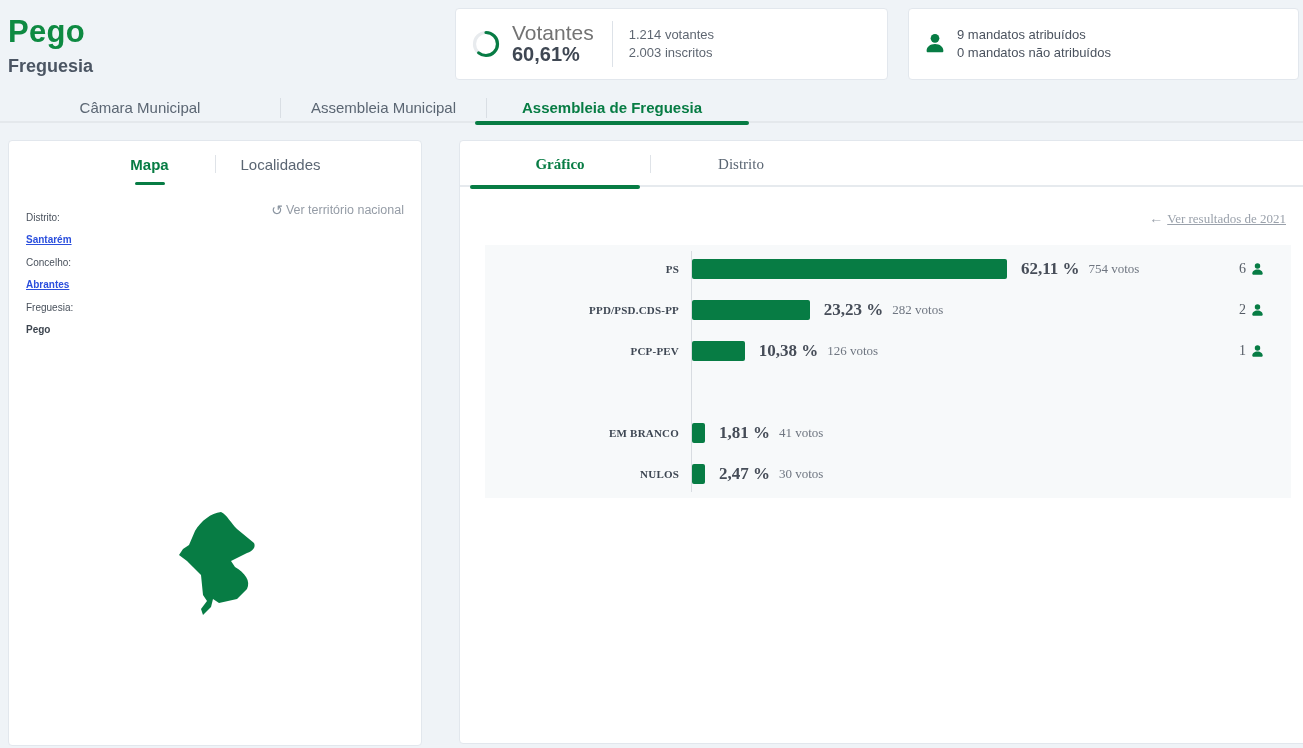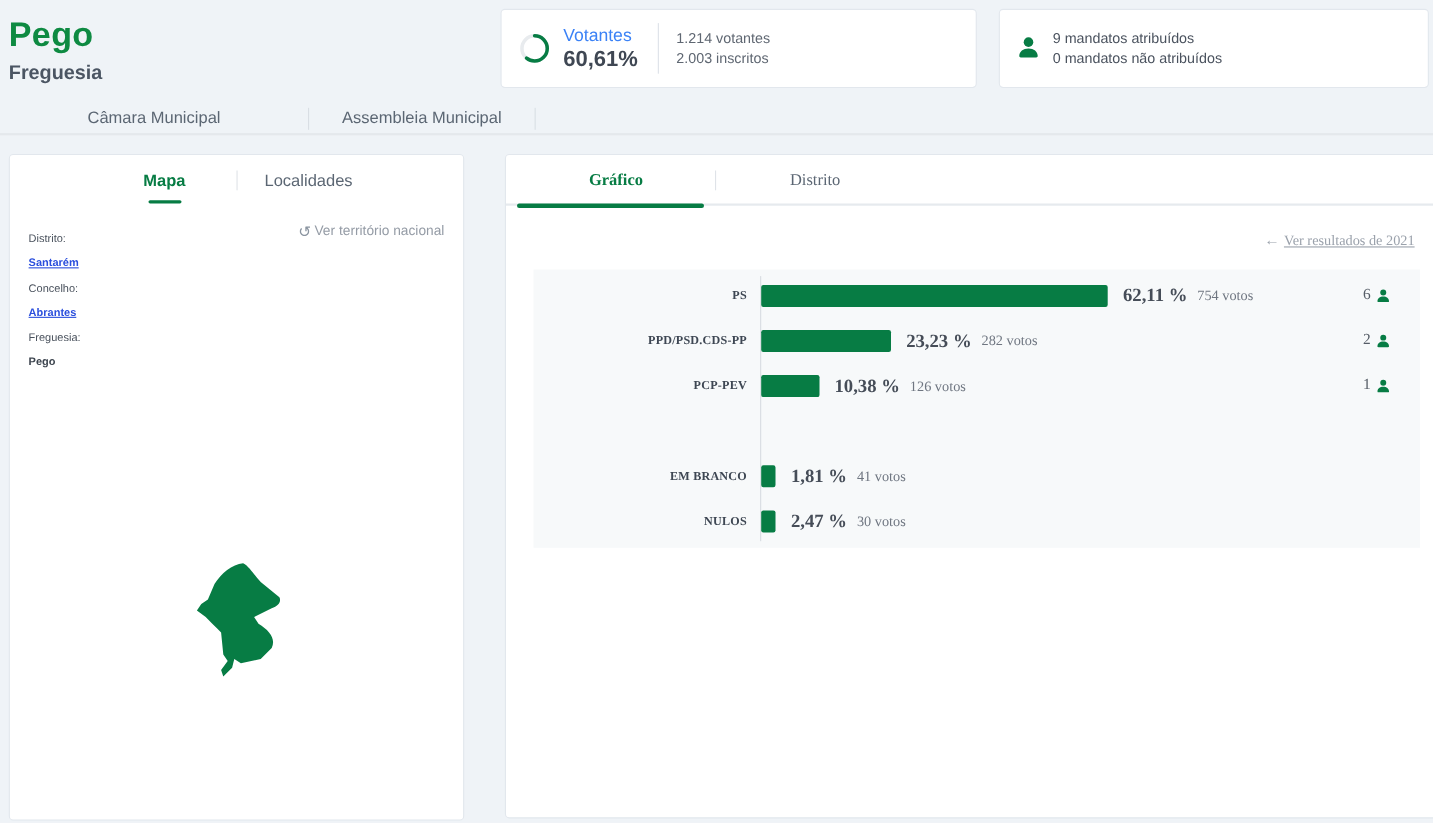--- a/index.html
+++ b/index.html
@@ -9,21 +9,21 @@
   
   .page-title { position:absolute; left:8px; top:14px; font-size:31px; font-weight:bold; color:#0e8a42; letter-spacing:.3px; }
   .page-subtitle { position:absolute; left:8px; top:56px; font-size:18px; font-weight:bold; color:#4b5563; }
 
   .card { position:absolute; top:8px; background:#fff; border:1px solid #e2e7ed; border-radius:4px; }
   .turnout-card { left:455px; width:433px; height:72px; display:flex; align-items:center; padding:0 14px; }
   .mandates-card { left:908px; width:391px; height:72px; display:flex; align-items:center; padding:0 14px; }
 
   .donut { width:32px; height:32px; flex:0 0 auto; }
   .turnout-text { margin-left:10px; }
-  .turnout-label { font-size:16px; color:#3b82f6; line-height:19px; }
+  .turnout-label { font-size:21px; color:#737373; line-height:19px; }
   .turnout-pct { font-size:20px; font-weight:bold; color:#3f4753; line-height:24px; }
   .v-div { width:1px; height:46px; background:#dde2e8; margin:0 16px 0 18px; }
   .turnout-stats { font-size:13px; color:#5f6772; line-height:18px; }
 
   .mandates-icon { width:24px; height:24px; flex:0 0 auto; margin-right:10px; }
   .mandates-text { font-size:13px; color:#4a525e; line-height:18px; }
 
   
   .org-tabs { position:absolute; left:0; top:94px; width:780px; height:29px; display:flex; align-items:flex-start; }
   .org-tab { height:27px; display:flex; align-items:center; justify-content:center; font-size:15px; color:#5b6673; cursor:pointer; position:relative; }
@@ -108,20 +108,21 @@
     <div>9 mandatos atribuídos</div>
     <div>0 mandatos não atribuídos</div>
   </div>
 </div>
 
 <div class="org-tabs">
   <div class="org-tab t1">Câmara Municipal</div>
   <div class="org-sep"></div>
   <div class="org-tab t2">Assembleia Municipal</div>
   <div class="org-sep"></div>
+  <div class="org-tab t3 active">Assembleia de Freguesia</div>
 </div>
 <div class="org-line"></div>
 
 <div class="panel left-panel">
   <div class="sub-tabs left-tabs">
     <div class="sub-tab active">Mapa</div>
     <div class="sub-sep"></div>
     <div class="sub-tab">Localidades</div>
   </div>
 

